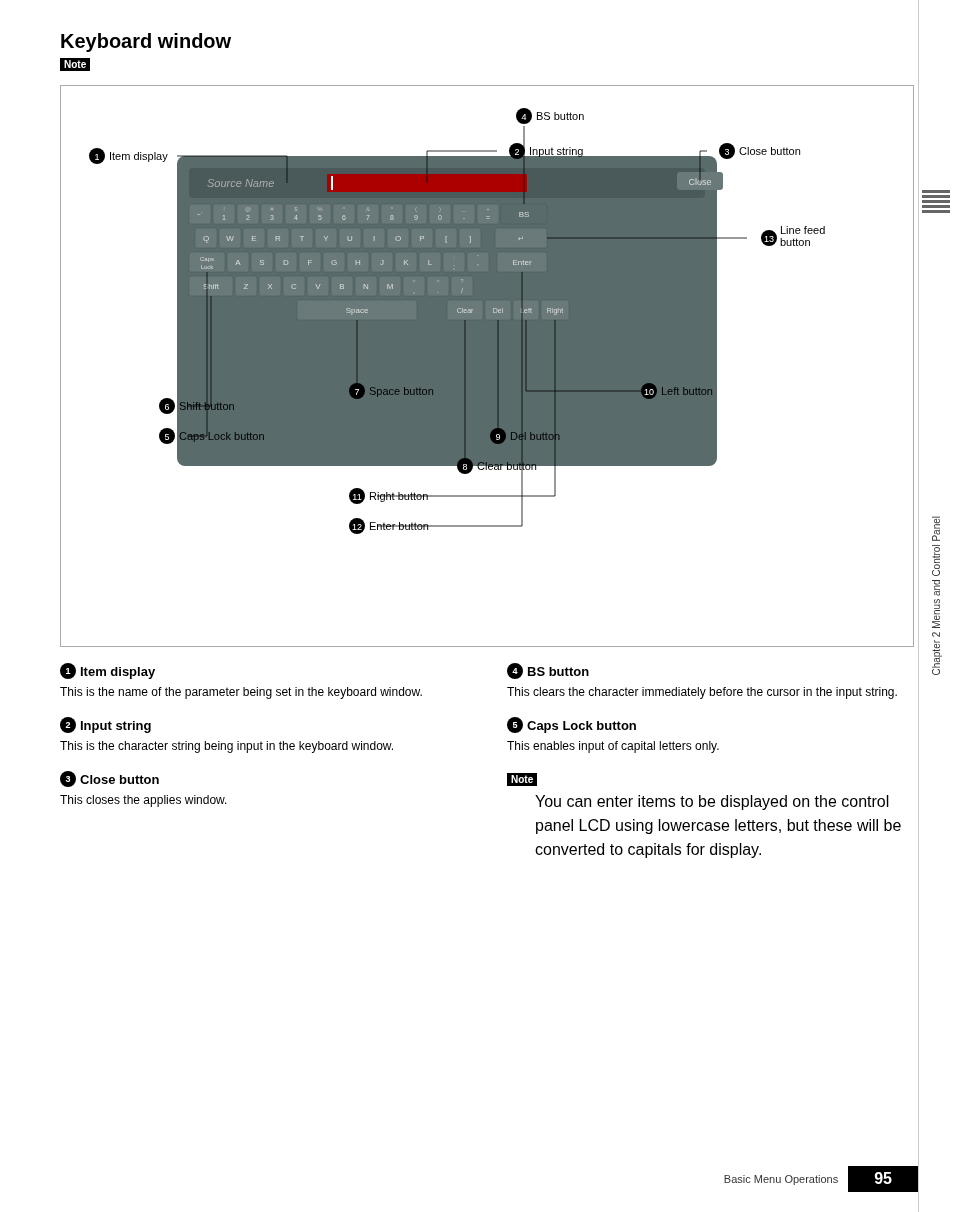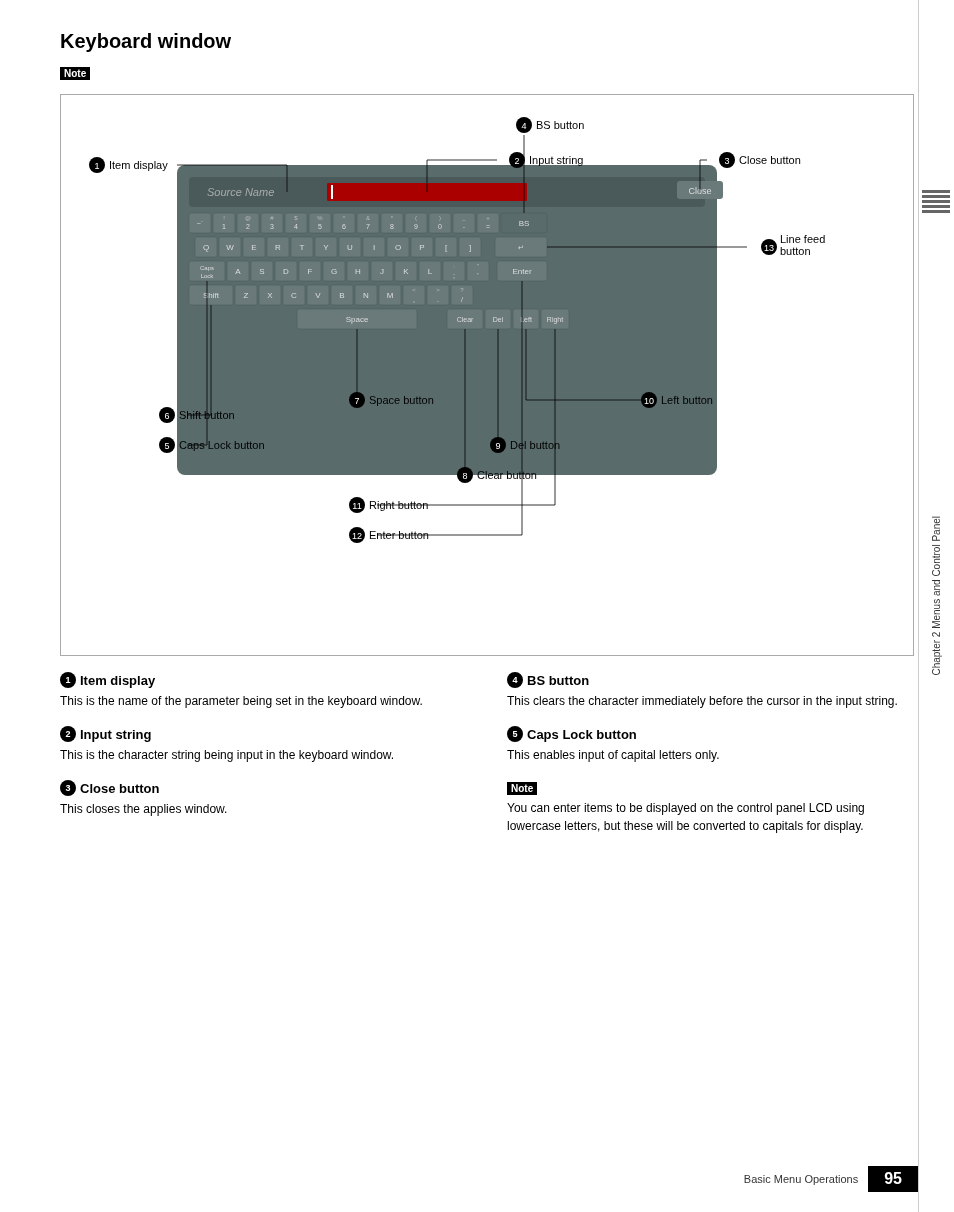--- a/index.html
+++ b/index.html
@@ -16,21 +16,21 @@
     .page-container {
       width: 954px;
       min-height: 1212px;
       padding: 30px 40px 30px 60px;
       position: relative;
     }
 
     .page-title {
       font-size: 20px;
       font-weight: bold;
-      margin-bottom: 12px;
+      margin-bottom: 3px;
     }
 
     .note-label {
       background: #000;
       color: #fff;
       font-size: 10px;
       font-weight: bold;
       padding: 1px 4px;
       margin-right: 8px;
       white-space: nowrap;
@@ -103,21 +103,21 @@
     .page-number-label {
       font-size: 11px;
       color: #333;
     }
 
     .page-number-box {
       background: #000;
       color: #fff;
       font-size: 16px;
       font-weight: bold;
-      padding: 4px 16px;
+      padding: 4px 26px;
     }
   </style>
 </head>
 <body>
 
 <div class="page-container">
 
   <div class="page-title">Keyboard window</div>
 
   <div style="display:flex; gap:40px; margin-bottom:14px;">
@@ -433,21 +433,21 @@
           <span class="desc-circle">5</span>
           <span>Caps Lock button</span>
         </div>
         <div class="desc-text">This enables input of capital letters only.</div>
       </div>
 
       <div class="note-box2">
         <div>
           <span class="note-label2">Note</span>
         </div>
-        <div style="font-size:12px; line-height:1.5;">You can enter items to be displayed on the control panel LCD using lowercase letters, but these will be converted to capitals for display.</div>
+        <div style="font-size:16px; line-height:1.5;margin-left:28px;">You can enter items to be displayed on the control panel LCD using lowercase letters, but these will be converted to capitals for display.</div>
       </div>
     </div>
 
   </div>
 
   <div style="position:absolute; right:0; top:0; width:36px; height:100%; border-left:1px solid #ccc; display:flex; flex-direction:column; align-items:center; justify-content:center;">
     <div style="writing-mode:vertical-rl; transform:rotate(180deg); font-size:10px; color:#333; text-align:center; margin-bottom:20px;">
       <span>Chapter 2  Menus and Control Panel</span>
     </div>
 

